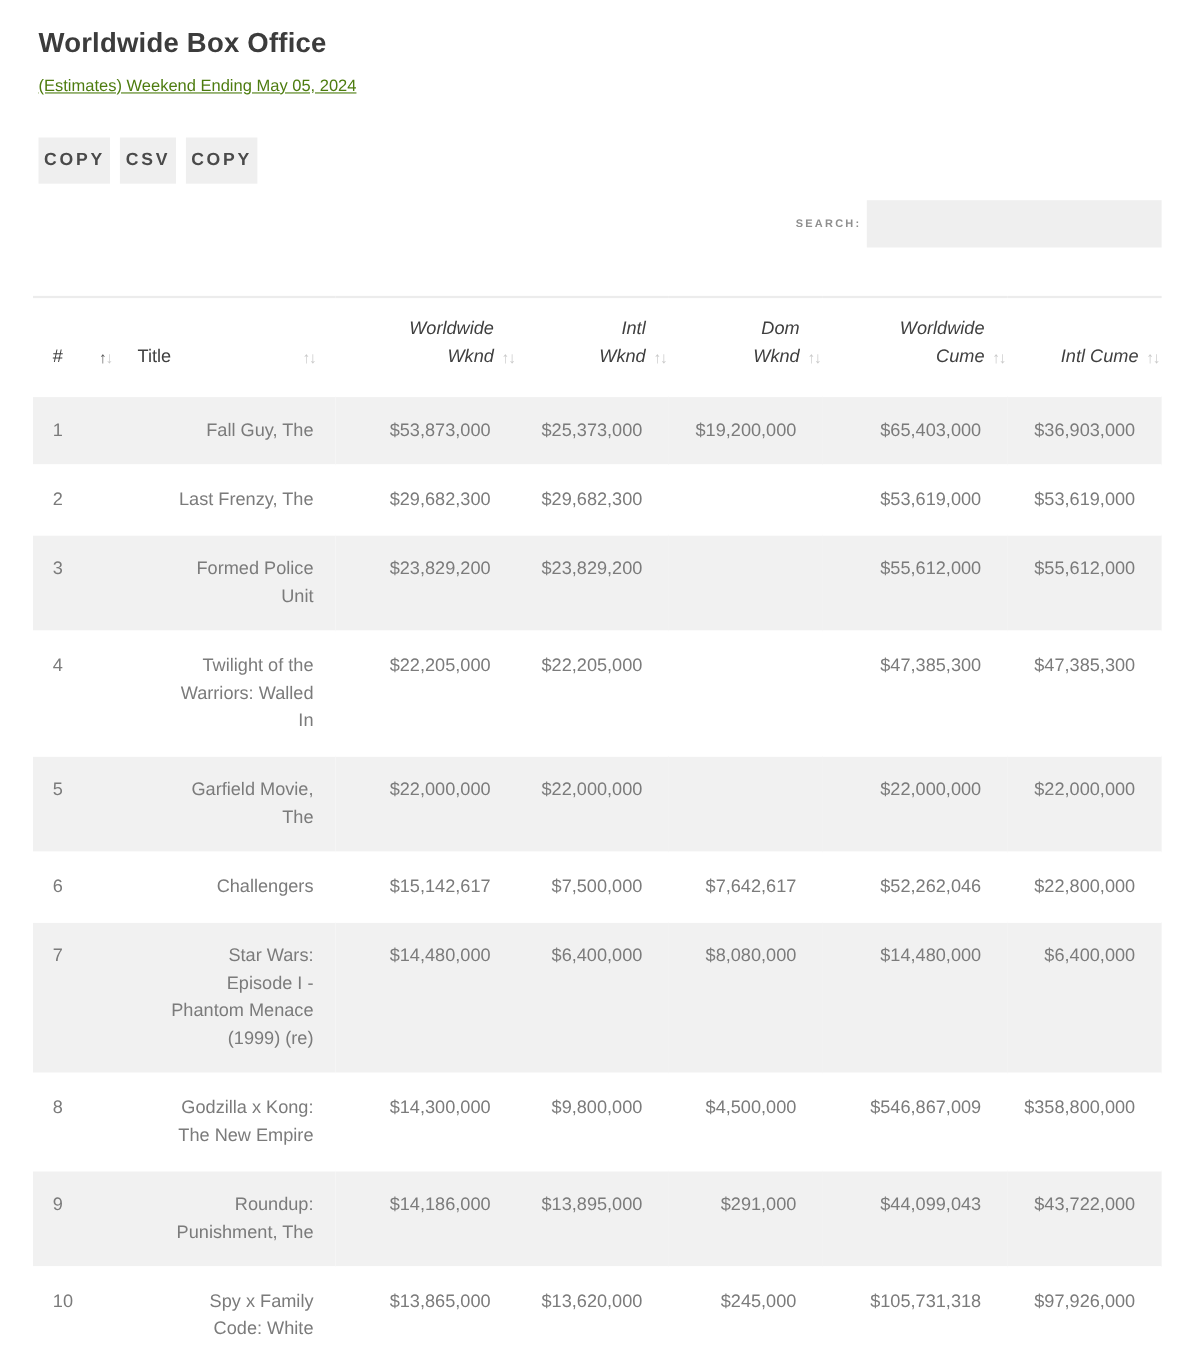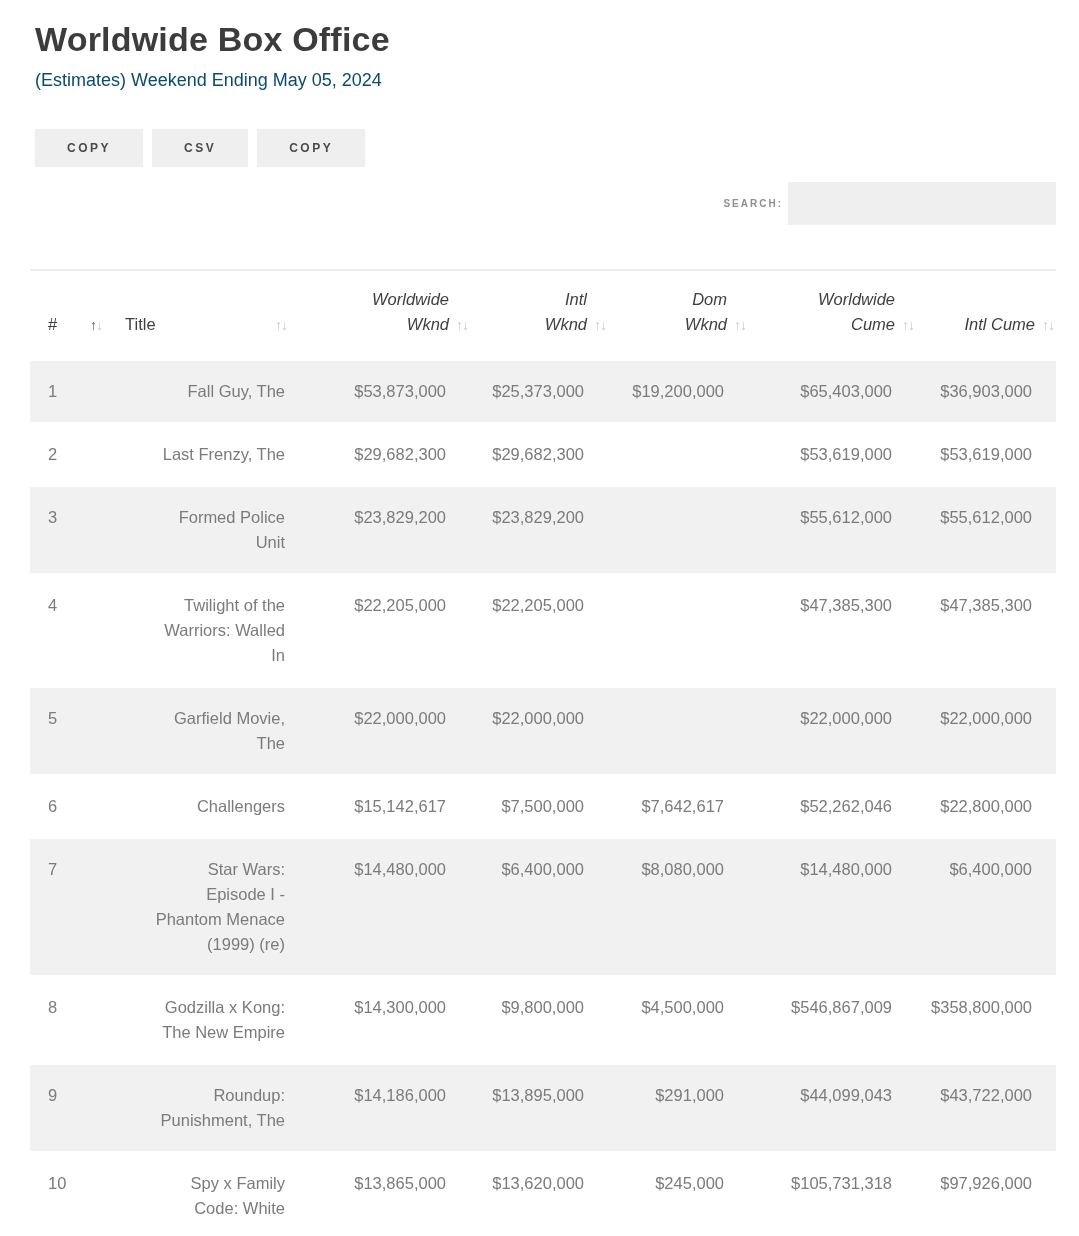--- a/index.html
+++ b/index.html
@@ -14,33 +14,33 @@
   html,body{margin:0;padding:0;}
   body{
     width:1079px;height:1236px;overflow:hidden;
     background:#ffffff;
     font-family:"Liberation Sans",sans-serif;
     color:var(--body-text);
   }
   .container{padding:0 0 0 30px;width:1056px;}
   .page-title{
     margin:24px 0 0 5px;
-    font-size:34px;line-height:30px;font-weight:700;
+    font-size:25px;line-height:30px;font-weight:700;
     color:#3c3c3c;letter-spacing:.2px;
   }
   .page-subtitle{
     margin:16px 0 0 5px;
-    font-size:18px;color:#0c4a6e;font-weight:400;
+    font-size:15px;color:#4d7c0f;font-weight:400;text-decoration:underline;
   }
   .toolbar{margin:38px 0 0 5px;display:flex;gap:9px;}
   .toolbar button{
     background:var(--control-bg);border:none;cursor:pointer;
-    padding:12px 32px;
+    padding:12px 5px;
     font-family:"Liberation Sans",sans-serif;
-    font-size:12px;font-weight:700;letter-spacing:2.5px;
+    font-size:16px;font-weight:700;letter-spacing:2.5px;
     color:#4a4a4a;
   }
   .search-row{
     margin-top:15px;
     display:flex;justify-content:flex-end;align-items:center;gap:5px;
   }
   .search-label{
     font-size:10px;font-weight:700;letter-spacing:2px;color:#8f8f8f;
   }
   .search-input{

